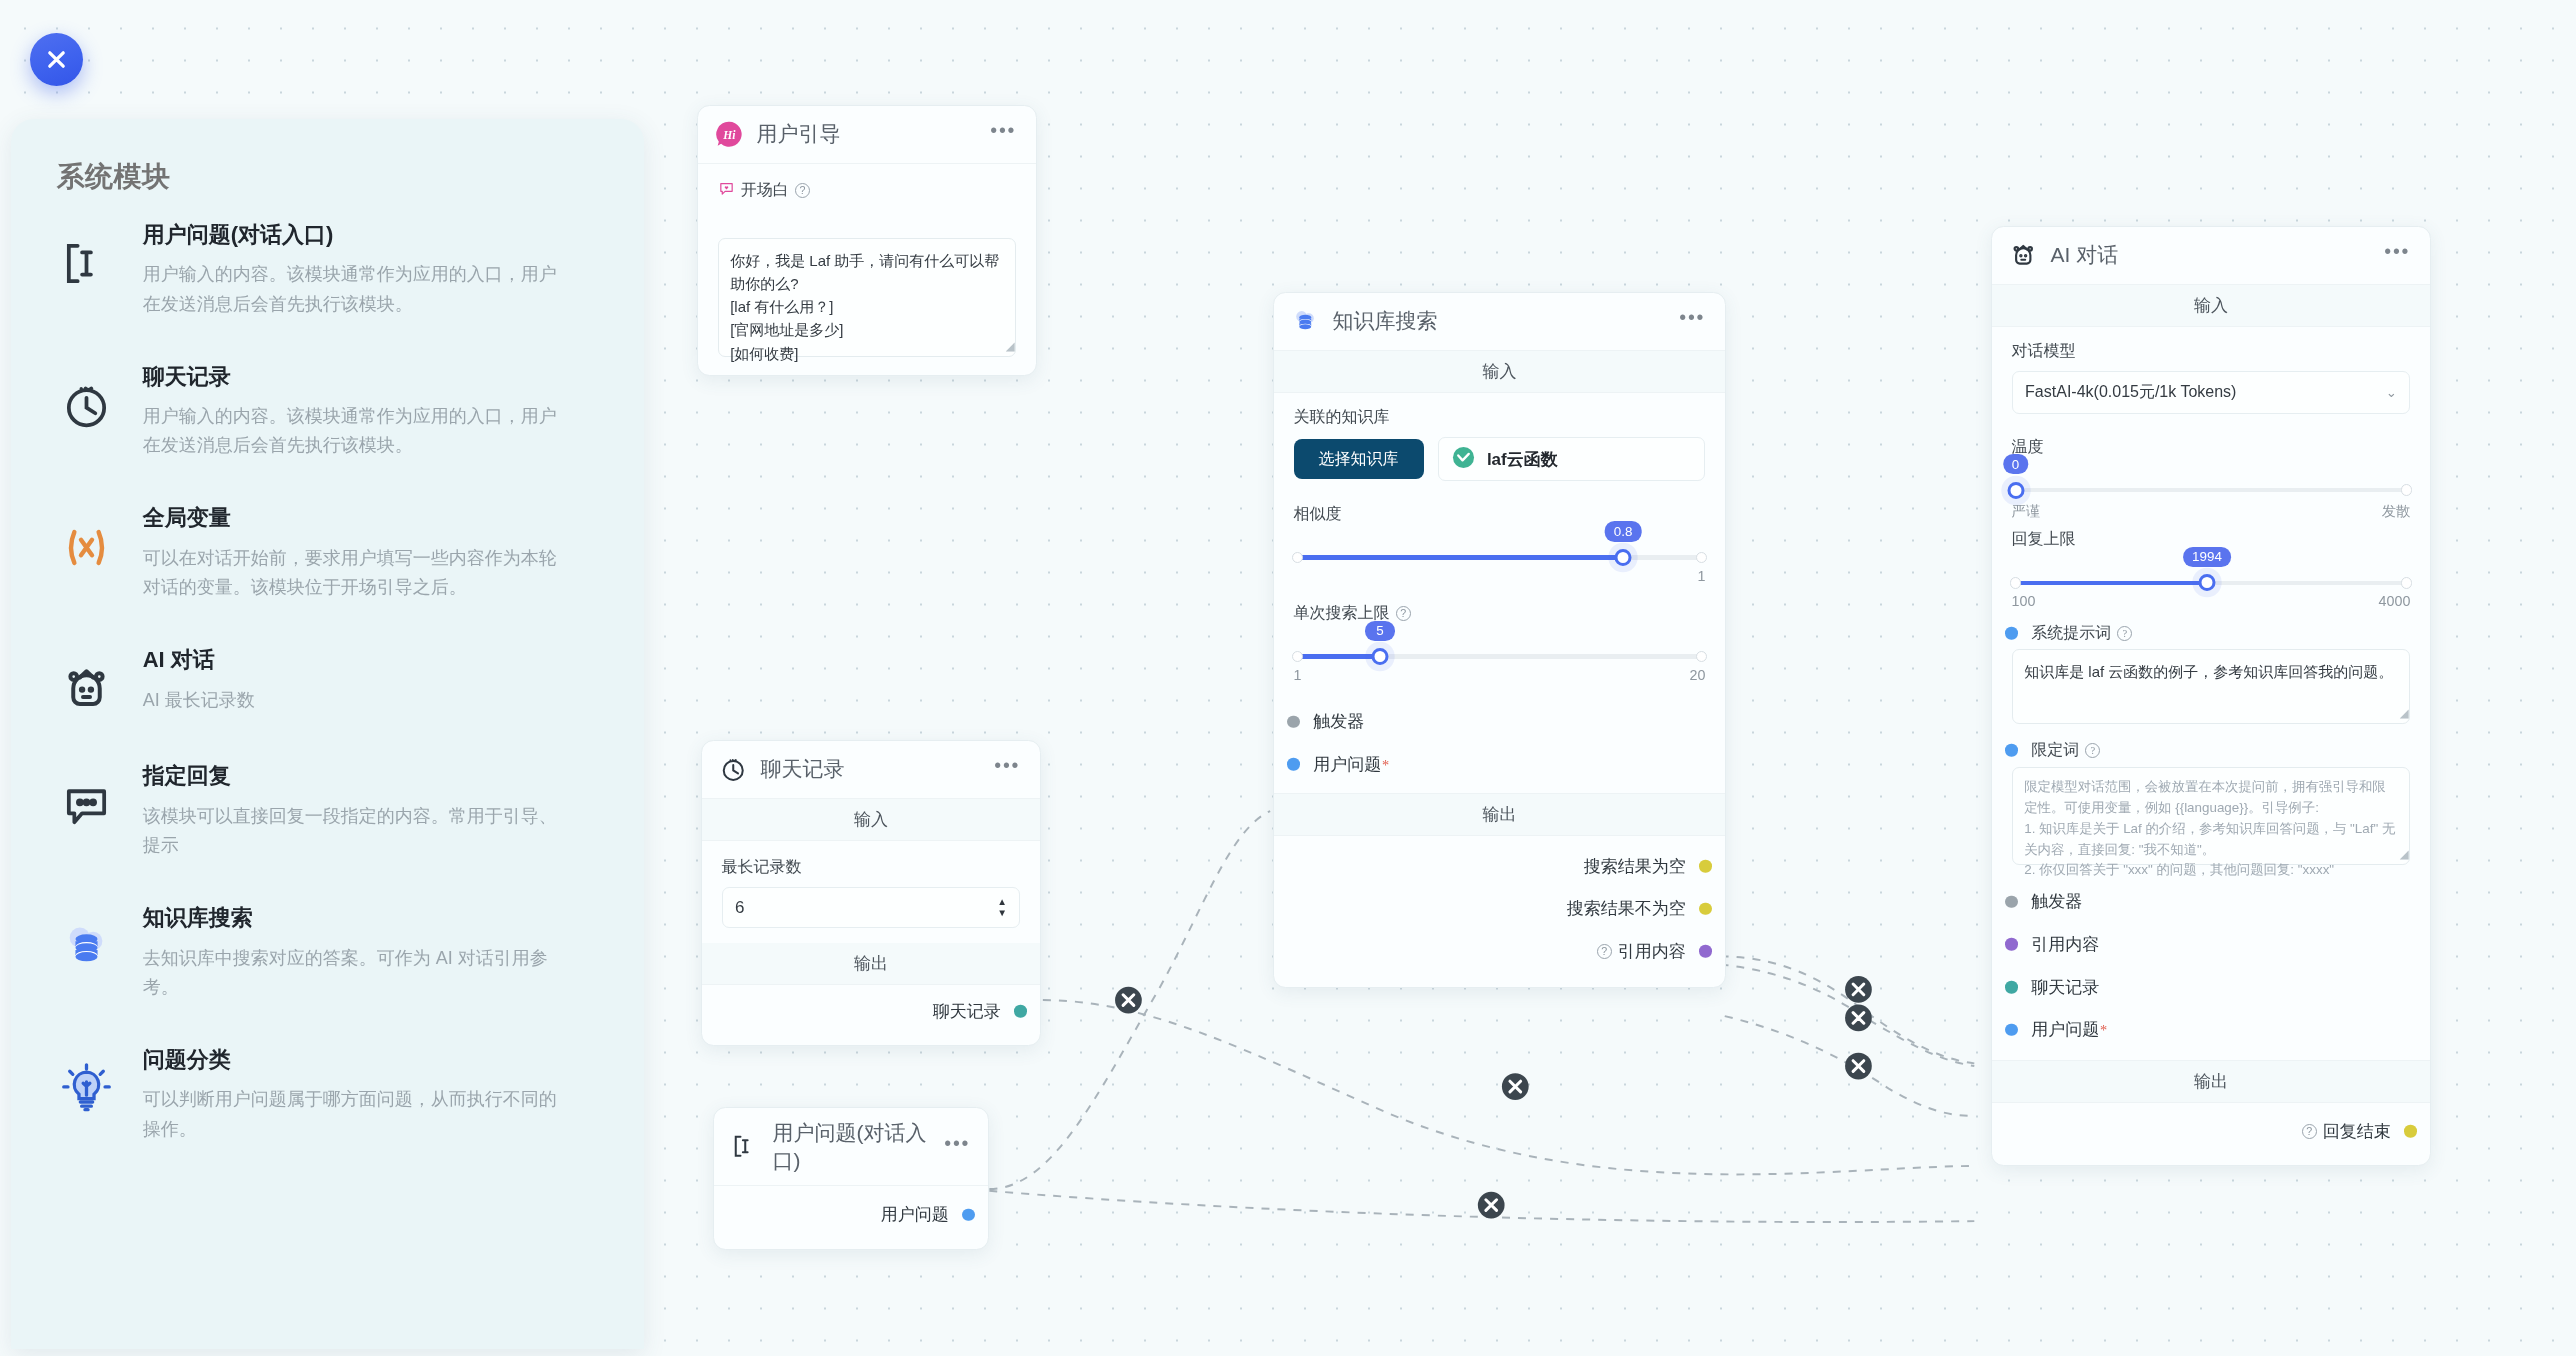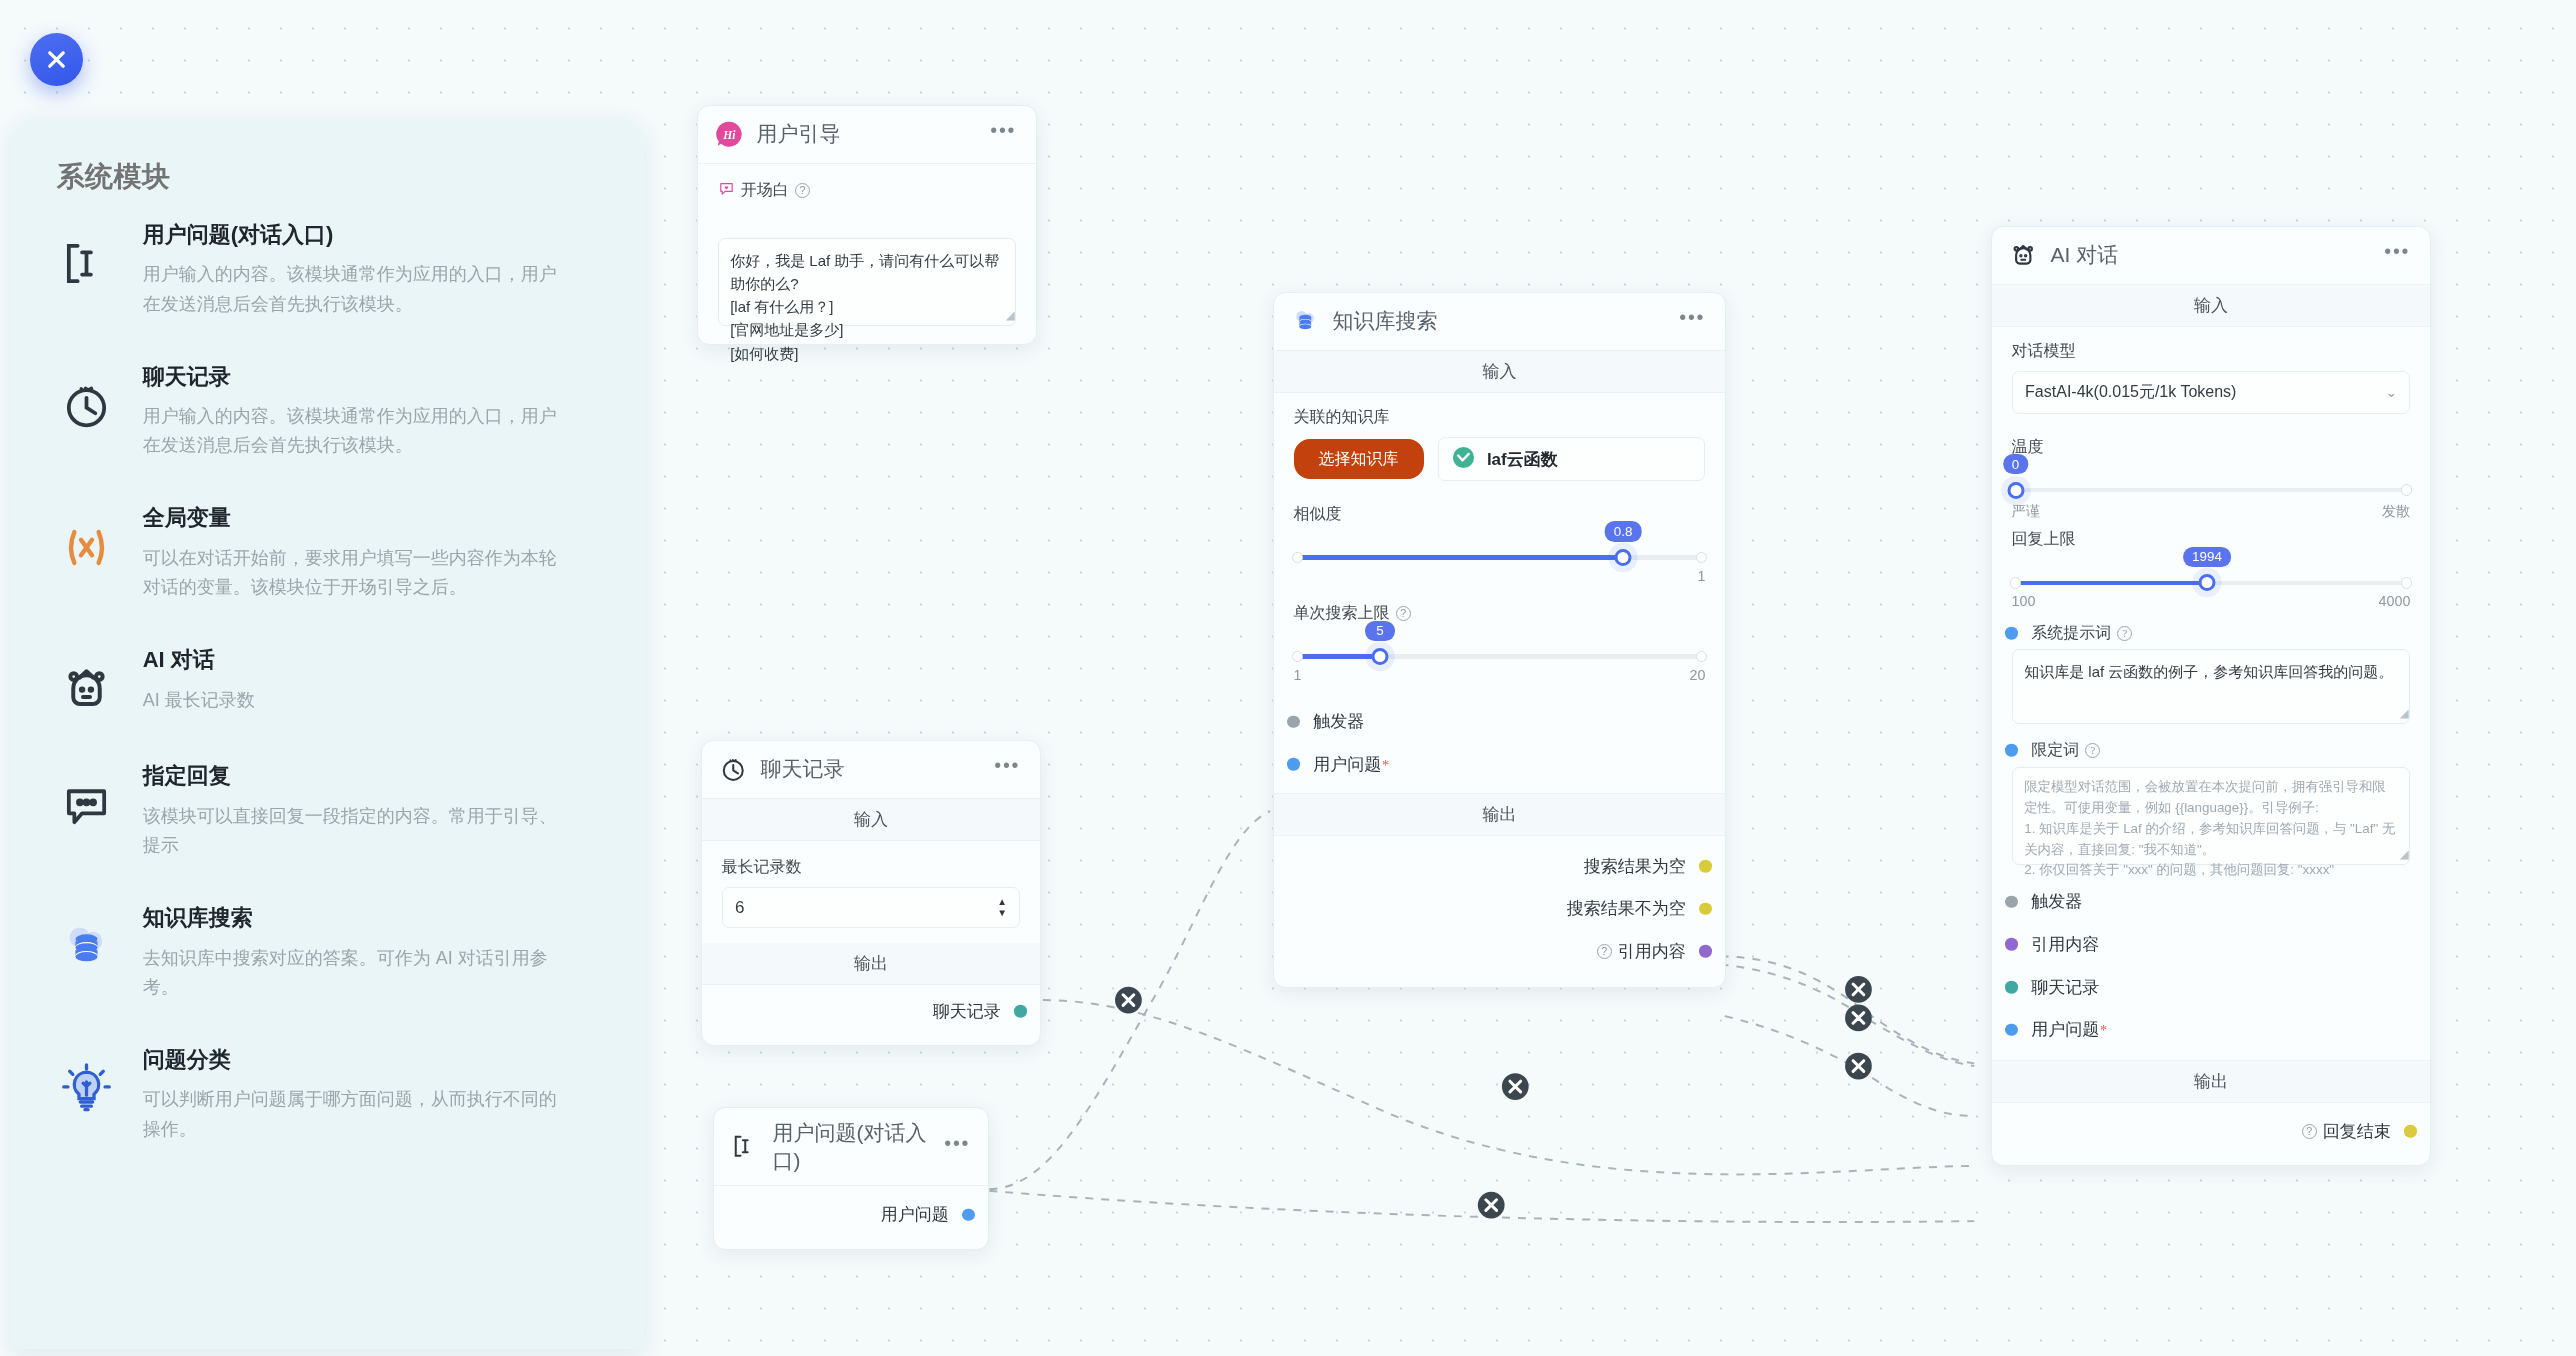--- a/index.html
+++ b/index.html
@@ -115,22 +115,22 @@
   .io-row.right { text-align: left; padding-right: 19.6px; display:flex; justify-content:flex-end; align-items:center; gap:6.2px; }
   .port {
     position: absolute; width: 12.5px; height: 12.5px; border-radius: 50%;
     top: 50%; transform: translateY(-50%);
   }
   .port.l { left: -6.2px; } .port.r { right: -6.2px; }
 
   
   .kb-row { display: flex; gap: 14.3px; align-items: center; }
   .btn-primary {
-    background: #c2410c; color: #fff; font-size: 16px;
-    border: none; border-radius: 16px; padding: 9.8px 25px; cursor: pointer;
+    background: #0c4a6e; color: #fff; font-size: 16px;
+    border: none; border-radius: 8px; padding: 9.8px 25px; cursor: pointer;
     flex: 0 0 auto;
   }
   .kb-tag {
     flex: 1; display: flex; align-items: center; gap: 11.6px;
     border: 0.9px solid #e6eef1; border-radius: 7.1px; padding: 8px 13.4px;
     background: #fdffff; cursor: pointer;
   }
   .kb-tag .tg-name { font-size: 17px; font-weight: 700; color: #23282e; }
   .select-box {
     width: 100%; border: 0.9px solid #e6eef1; border-radius: 7.1px;
@@ -333,21 +333,21 @@
       <div class="fld-label">
         <span>
           <svg width="17" height="17" viewBox="0 0 24 24" fill="none" stroke="#e0499c" stroke-width="1.7" stroke-linejoin="round">
             <path d="M4 5 H20 V16 H10 L6 20 V16 H4z"></path>
             <path d="M12 13.4 l-2.4-2.3 a1.5 1.5 0 0 1 2.4-1.7 a1.5 1.5 0 0 1 2.4 1.7z" fill="#e0499c" stroke="none"></path>
           </svg>
         </span>
         <span>开场白</span>
         <span class="q-ico">?</span>
       </div>
-      <div class="txtarea" style="height:88px;margin-top:37px;">你好，我是 Laf 助手，请问有什么可以帮助你的么?
+      <div class="txtarea" style="height:119px;margin-top:37px;">你好，我是 Laf 助手，请问有什么可以帮助你的么?
 [laf 有什么用？]
 [官网地址是多少]
 [如何收费]</div>
       <div style="position:relative;">
           <span class="resize-grip" style="position:absolute; right:1.8px; top:-18px;">◢</span>
         </div>
     </div>
   </section>
 
   <section class="node" style="left:701px; top:740px; width:340px;">

